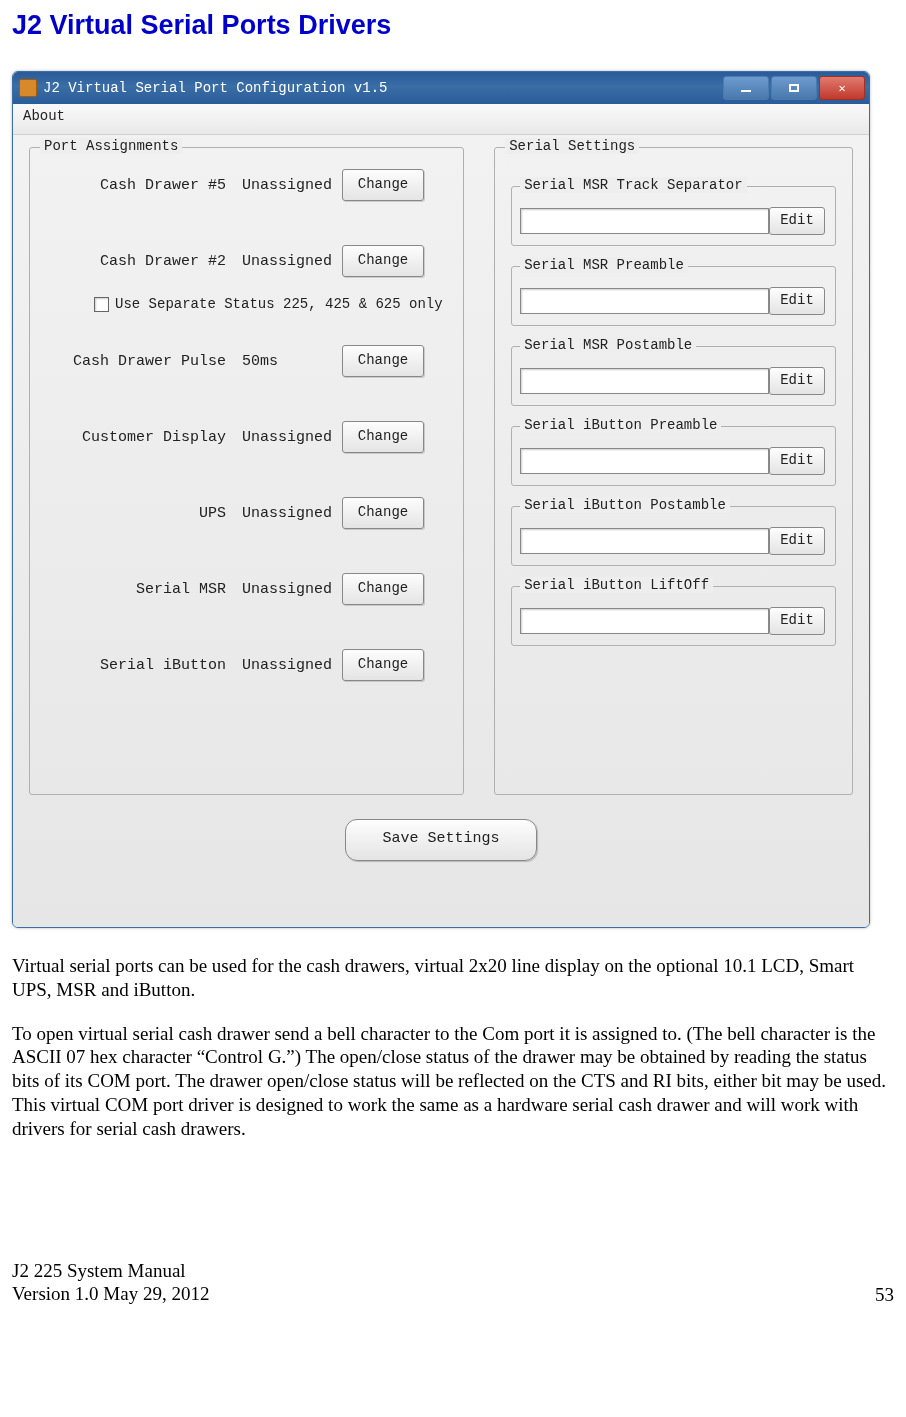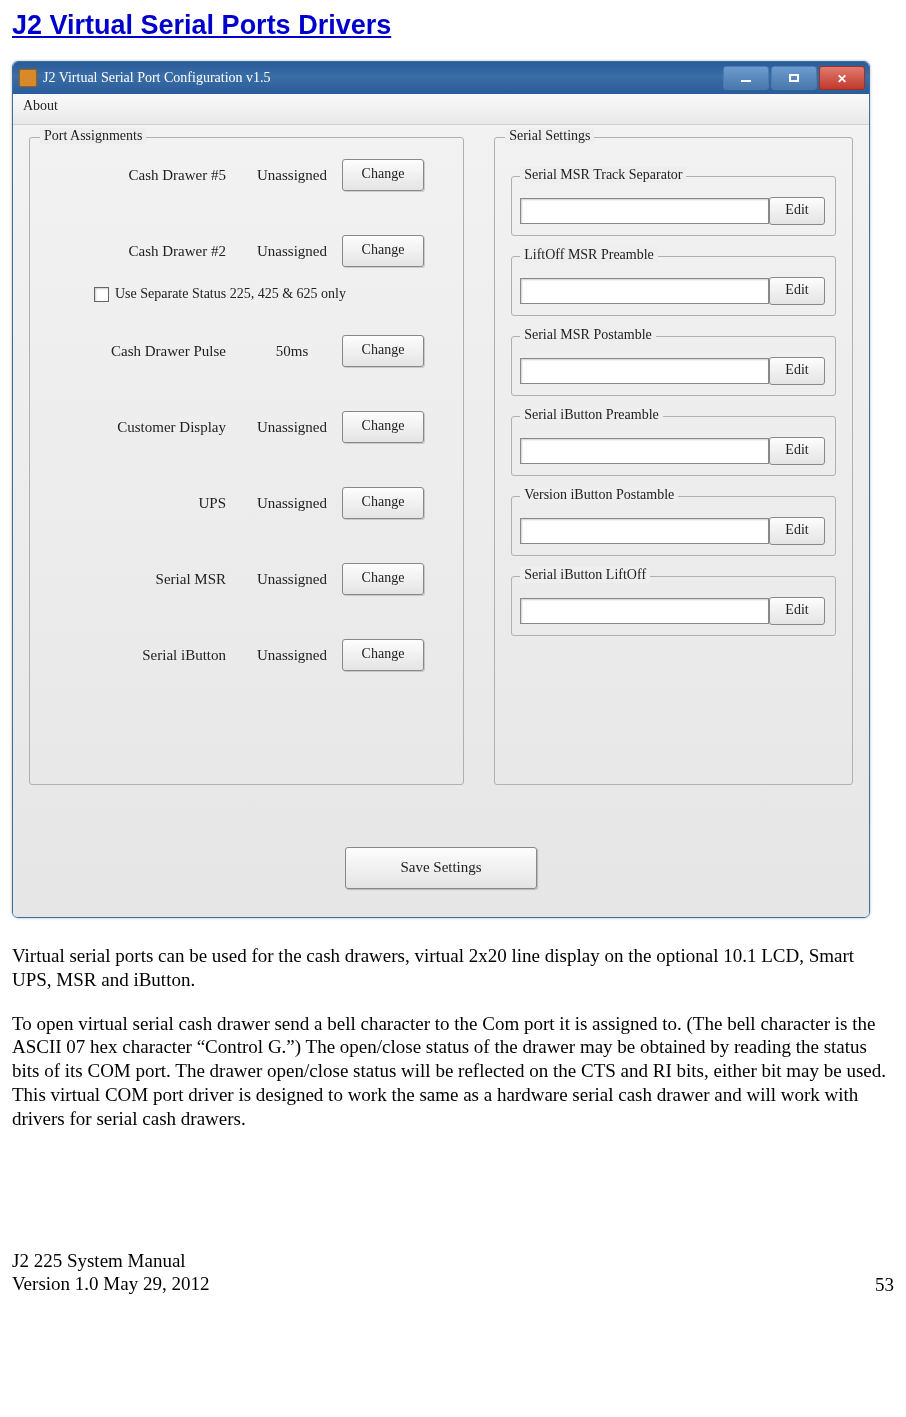--- a/index.html
+++ b/index.html
@@ -9,30 +9,29 @@
     font-size: 19px;
     color: #000;
     background: #fff;
     width: 882px;
   }
   .heading {
     color: #0000cc;
     font-family: Arial, sans-serif;
     font-size: 27px;
     font-weight: bold;
-    margin: 0 0 20px 0;
-    text-decoration: underline;
+    margin: 0 0 30px 0;
   }
   .window {
     width: 856px;
     border: 1px solid #3a6ea5;
     border-radius: 6px;
     overflow: hidden;
     box-shadow: 0 0 3px rgba(0,0,0,0.3);
-    font-family: Liberation Serif, serif;
+    font-family: Liberation Mono, monospace;
     font-size: 15px;
     color: #222;
   }
   .titlebar {
     height: 32px;
     background: linear-gradient(to bottom, #2a5b9a 0%, #3a6ea5 45%, #2a5b9a 100%);
     display: flex;
     align-items: center;
     justify-content: space-between;
     padding: 0 4px 0 6px;
@@ -135,21 +134,20 @@
     height: 38px;
     margin-bottom: 38px;
   }
   .port-label {
     width: 180px;
     text-align: right;
     padding-right: 16px;
   }
   .port-value {
     width: 100px;
-    text-align: center;
   }
   .change-btn {
     width: 80px;
     height: 30px;
     background: linear-gradient(to bottom, #fdfdfd, #e4e4e4);
     border: 1px solid #888;
     border-radius: 3px;
     font-size: 14px;
     text-align: center;
     line-height: 28px;
@@ -209,26 +207,25 @@
   .save-row {
     display: flex;
     justify-content: center;
     margin-top: 24px;
   }
   .save-btn {
     width: 190px;
     height: 40px;
     background: linear-gradient(to bottom, #fdfdfd, #e4e4e4);
     border: 1px solid #888;
-    border-radius: 3px;
+    border-radius: 12px;
     font-size: 15px;
     text-align: center;
     line-height: 38px;
     box-shadow: 1px 1px 1px rgba(0,0,0,0.2);
-    margin-top: 38px;
   }
   .body-text {
     margin: 26px 1px 0 0;
     line-height: 1.25;
   }
   .body-text p {
     margin: 0 0 20px 0;
   }
   .footer {
     margin-top: 120px;
@@ -330,21 +327,21 @@
 
         <div class="sub-group">
           <span class="sub-legend">Serial MSR Track Separator</span>
           <div class="sub-row">
             <div class="text-input"></div>
             <div class="edit-btn">Edit</div>
           </div>
         </div>
 
         <div class="sub-group">
-          <span class="sub-legend">LiftOff MSR Preamble</span>
+          <span class="sub-legend">Serial MSR Preamble</span>
           <div class="sub-row">
             <div class="text-input"></div>
             <div class="edit-btn">Edit</div>
           </div>
         </div>
 
         <div class="sub-group">
           <span class="sub-legend">Serial MSR Postamble</span>
           <div class="sub-row">
             <div class="text-input"></div>
@@ -354,21 +351,21 @@
 
         <div class="sub-group">
           <span class="sub-legend">Serial iButton Preamble</span>
           <div class="sub-row">
             <div class="text-input"></div>
             <div class="edit-btn">Edit</div>
           </div>
         </div>
 
         <div class="sub-group">
-          <span class="sub-legend">Version iButton Postamble</span>
+          <span class="sub-legend">Serial iButton Postamble</span>
           <div class="sub-row">
             <div class="text-input"></div>
             <div class="edit-btn">Edit</div>
           </div>
         </div>
 
         <div class="sub-group" style="margin-bottom:4px">
           <span class="sub-legend">Serial iButton LiftOff</span>
           <div class="sub-row">
             <div class="text-input"></div>

